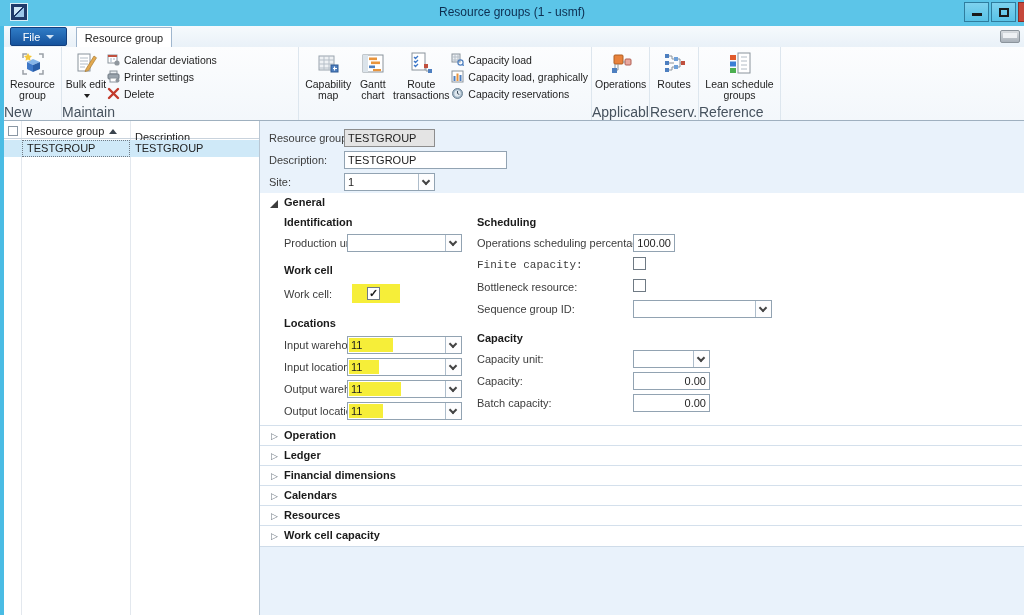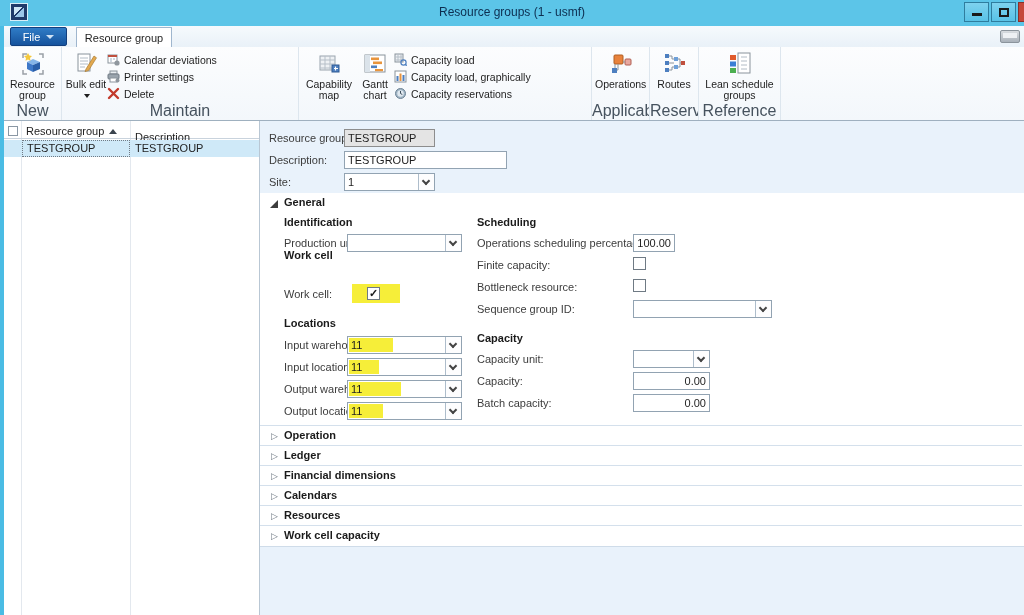--- a/index.html
+++ b/index.html
@@ -24,21 +24,21 @@
   .tabstrip { position:absolute; left:4px; right:0; top:26px; height:21px; background:linear-gradient(#f6fafd,#e9f1f8); z-index:4; }
   .file-btn { position:absolute; left:6px; top:1px; width:57px; height:19px; background:linear-gradient(#2f7cc6,#16539d); border:1px solid #123f7e; border-radius:2px; color:#fff; font-size:11px; display:flex; align-items:center; justify-content:center; gap:6px; }
   .file-caret { width:0; height:0; border-left:4px solid transparent; border-right:4px solid transparent; border-top:4px solid #cfe2f4; }
   .tab { position:absolute; left:72px; top:1px; width:96px; height:20px; background:#fff; border:1px solid #9fb6ce; border-bottom:none; font-size:11px; color:#1e1e1e; display:flex; align-items:center; justify-content:center; }
   .ribbon-toggle { position:absolute; right:4px; top:4px; width:20px; height:13px; background:linear-gradient(#d9dde1,#aab2ba); border:1px solid #8b949c; border-radius:2px; }
   .ribbon-toggle i { display:block; margin:2px; height:5px; background:#eef1f4; }
 
   
   .ribbon { position:absolute; left:4px; right:0; top:47px; height:74px; background:linear-gradient(#fcfdfe,#f3f7fb); border-bottom:1px solid #9fb0bf; display:flex; z-index:3; }
   .rgroup { position:relative; padding:2px 3px 13px 3px; border-right:1px solid #dde6ee; display:flex; align-items:flex-start; }
-  .rgroup-label { position:absolute; bottom:0; left:0; right:0; text-align:center; font-size:16px; color:#46525e; white-space:nowrap; overflow:hidden; }
+  .rgroup-label { position:absolute; bottom:0; left:0; right:0; font-size:14px; color:#46525e; white-space:nowrap; overflow:hidden; }
   .bigbtn { display:flex; flex-direction:column; align-items:center; font-size:10.5px; line-height:11px; text-align:center; color:#1e1e1e; padding-top:2px; }
   .bigbtn svg { width:26px; height:26px; margin-bottom:2px; }
   .caret-sm { display:inline-block; width:0; height:0; border-left:3px solid transparent; border-right:3px solid transparent; border-top:4px solid #1e1e1e; margin-left:1px; vertical-align:middle; }
   .smallcol { display:flex; flex-direction:column; justify-content:flex-end; gap:2px; padding-top:3px; }
   .smallbtn { display:flex; align-items:center; height:15px; font-size:10.5px; color:#1e1e1e; white-space:nowrap; }
   .smallbtn svg { width:13px; height:13px; margin-right:4px; flex:none; }
 
   
   .content { position:absolute; left:4px; right:0; top:121px; bottom:0; display:flex; }
 
@@ -179,20 +179,30 @@
         <svg viewBox="0 0 26 26">
           <rect x="3" y="4" width="20" height="17" fill="#fff" stroke="#8a939c"></rect>
           <rect x="3" y="4" width="5" height="17" fill="#dbe3ea"></rect>
           <rect x="9" y="6.5" width="8" height="2.6" fill="#e8943c"></rect>
           <rect x="11" y="10.5" width="9" height="2.6" fill="#e8943c"></rect>
           <rect x="9" y="14.5" width="6" height="2.6" fill="#4d7fc0"></rect>
           <rect x="13" y="18" width="8" height="2.2" fill="#e8943c"></rect>
         </svg>
         <span>Gantt chart</span>
       </div>
+      <div class="bigbtn" style="width:62px;">
+        <svg viewBox="0 0 26 26">
+          <rect x="4" y="2" width="13" height="17" fill="#fff" stroke="#8a939c"></rect>
+          <path d="M6 6l1.5 1.5L10 5 M6 10l1.5 1.5L10 9 M6 14l1.5 1.5L10 13" stroke="#3e78c8" stroke-width="1.3" fill="none"></path>
+          <rect x="16" y="13" width="4" height="4" fill="#c0503e"></rect>
+          <rect x="20" y="18" width="4" height="4" fill="#4d7fc0"></rect>
+          <path d="M18 17v3h2" stroke="#8a939c" fill="none"></path>
+        </svg>
+        <span>Route transactions</span>
+      </div>
       <div class="smallcol">
         <div class="smallbtn">
           <svg viewBox="0 0 13 13">
             <rect x="1" y="1" width="8" height="8" fill="#eef1f4" stroke="#8a939c"></rect>
             <path d="M1 4h8 M1 7h8 M4 1v8 M7 1v8" stroke="#b6bfc8"></path>
             <circle cx="9.5" cy="9.5" r="2.6" fill="none" stroke="#4d7fc0" stroke-width="1.2"></circle>
             <path d="M11.3 11.3l1.4 1.4" stroke="#4d7fc0" stroke-width="1.4"></path>
           </svg>
           <span>Capacity load</span>
         </div>
@@ -304,21 +314,21 @@
           <span class="subhdr" style="left:24px; top:23px;">Identification</span>
 
           <span class="lbl" style="left:24px; top:44px;">Production unit:</span>
           <div class="combo" style="left:87px; top:41px; width:115px;">
             <span class="val"></span>
             <span class="btn">
                 <i></i>
               </span>
           </div>
 
-          <span class="subhdr" style="left:24px; top:56px;">Work cell</span>
+          <span class="subhdr" style="left:24px; top:71px;">Work cell</span>
           <span class="lbl" style="left:24px; top:95px;">Work cell:</span>
           <div class="hl" style="left:92px; top:91px; width:48px; height:19px;"></div>
           <span class="cbx checked" style="left:107px; top:94px;"></span>
 
           <span class="subhdr" style="left:24px; top:124px;">Locations</span>
 
           <span class="lbl" style="left:24px; top:146px;">Input warehouse:</span>
           <div class="combo" style="left:87px; top:143px; width:115px;">
             <span class="hl-inline"></span>
             <span class="val">11</span>
@@ -352,21 +362,21 @@
             <span class="btn">
                 <i></i>
               </span>
           </div>
 
           <span class="subhdr" style="left:217px; top:23px;">Scheduling</span>
 
           <span class="lbl" style="left:217px; top:44px;">Operations scheduling percentage:</span>
           <div class="ibox num" style="left:373px; top:41px; width:42px;">100.00</div>
 
-          <span class="lbl" style="left:217px; top:66px;">Finite capacity:</span>
+          <span class="lbl" style="left:217px; top:66px;font-family:Liberation Mono, monospace;">Finite capacity:</span>
           <span class="cbx" style="left:373px; top:64px;"></span>
 
           <span class="lbl" style="left:217px; top:88px;">Bottleneck resource:</span>
           <span class="cbx" style="left:373px; top:86px;"></span>
 
           <span class="lbl" style="left:217px; top:110px;">Sequence group ID:</span>
           <div class="combo" style="left:373px; top:107px; width:139px;">
             <span class="val"></span>
             <span class="btn">
                 <i></i>

